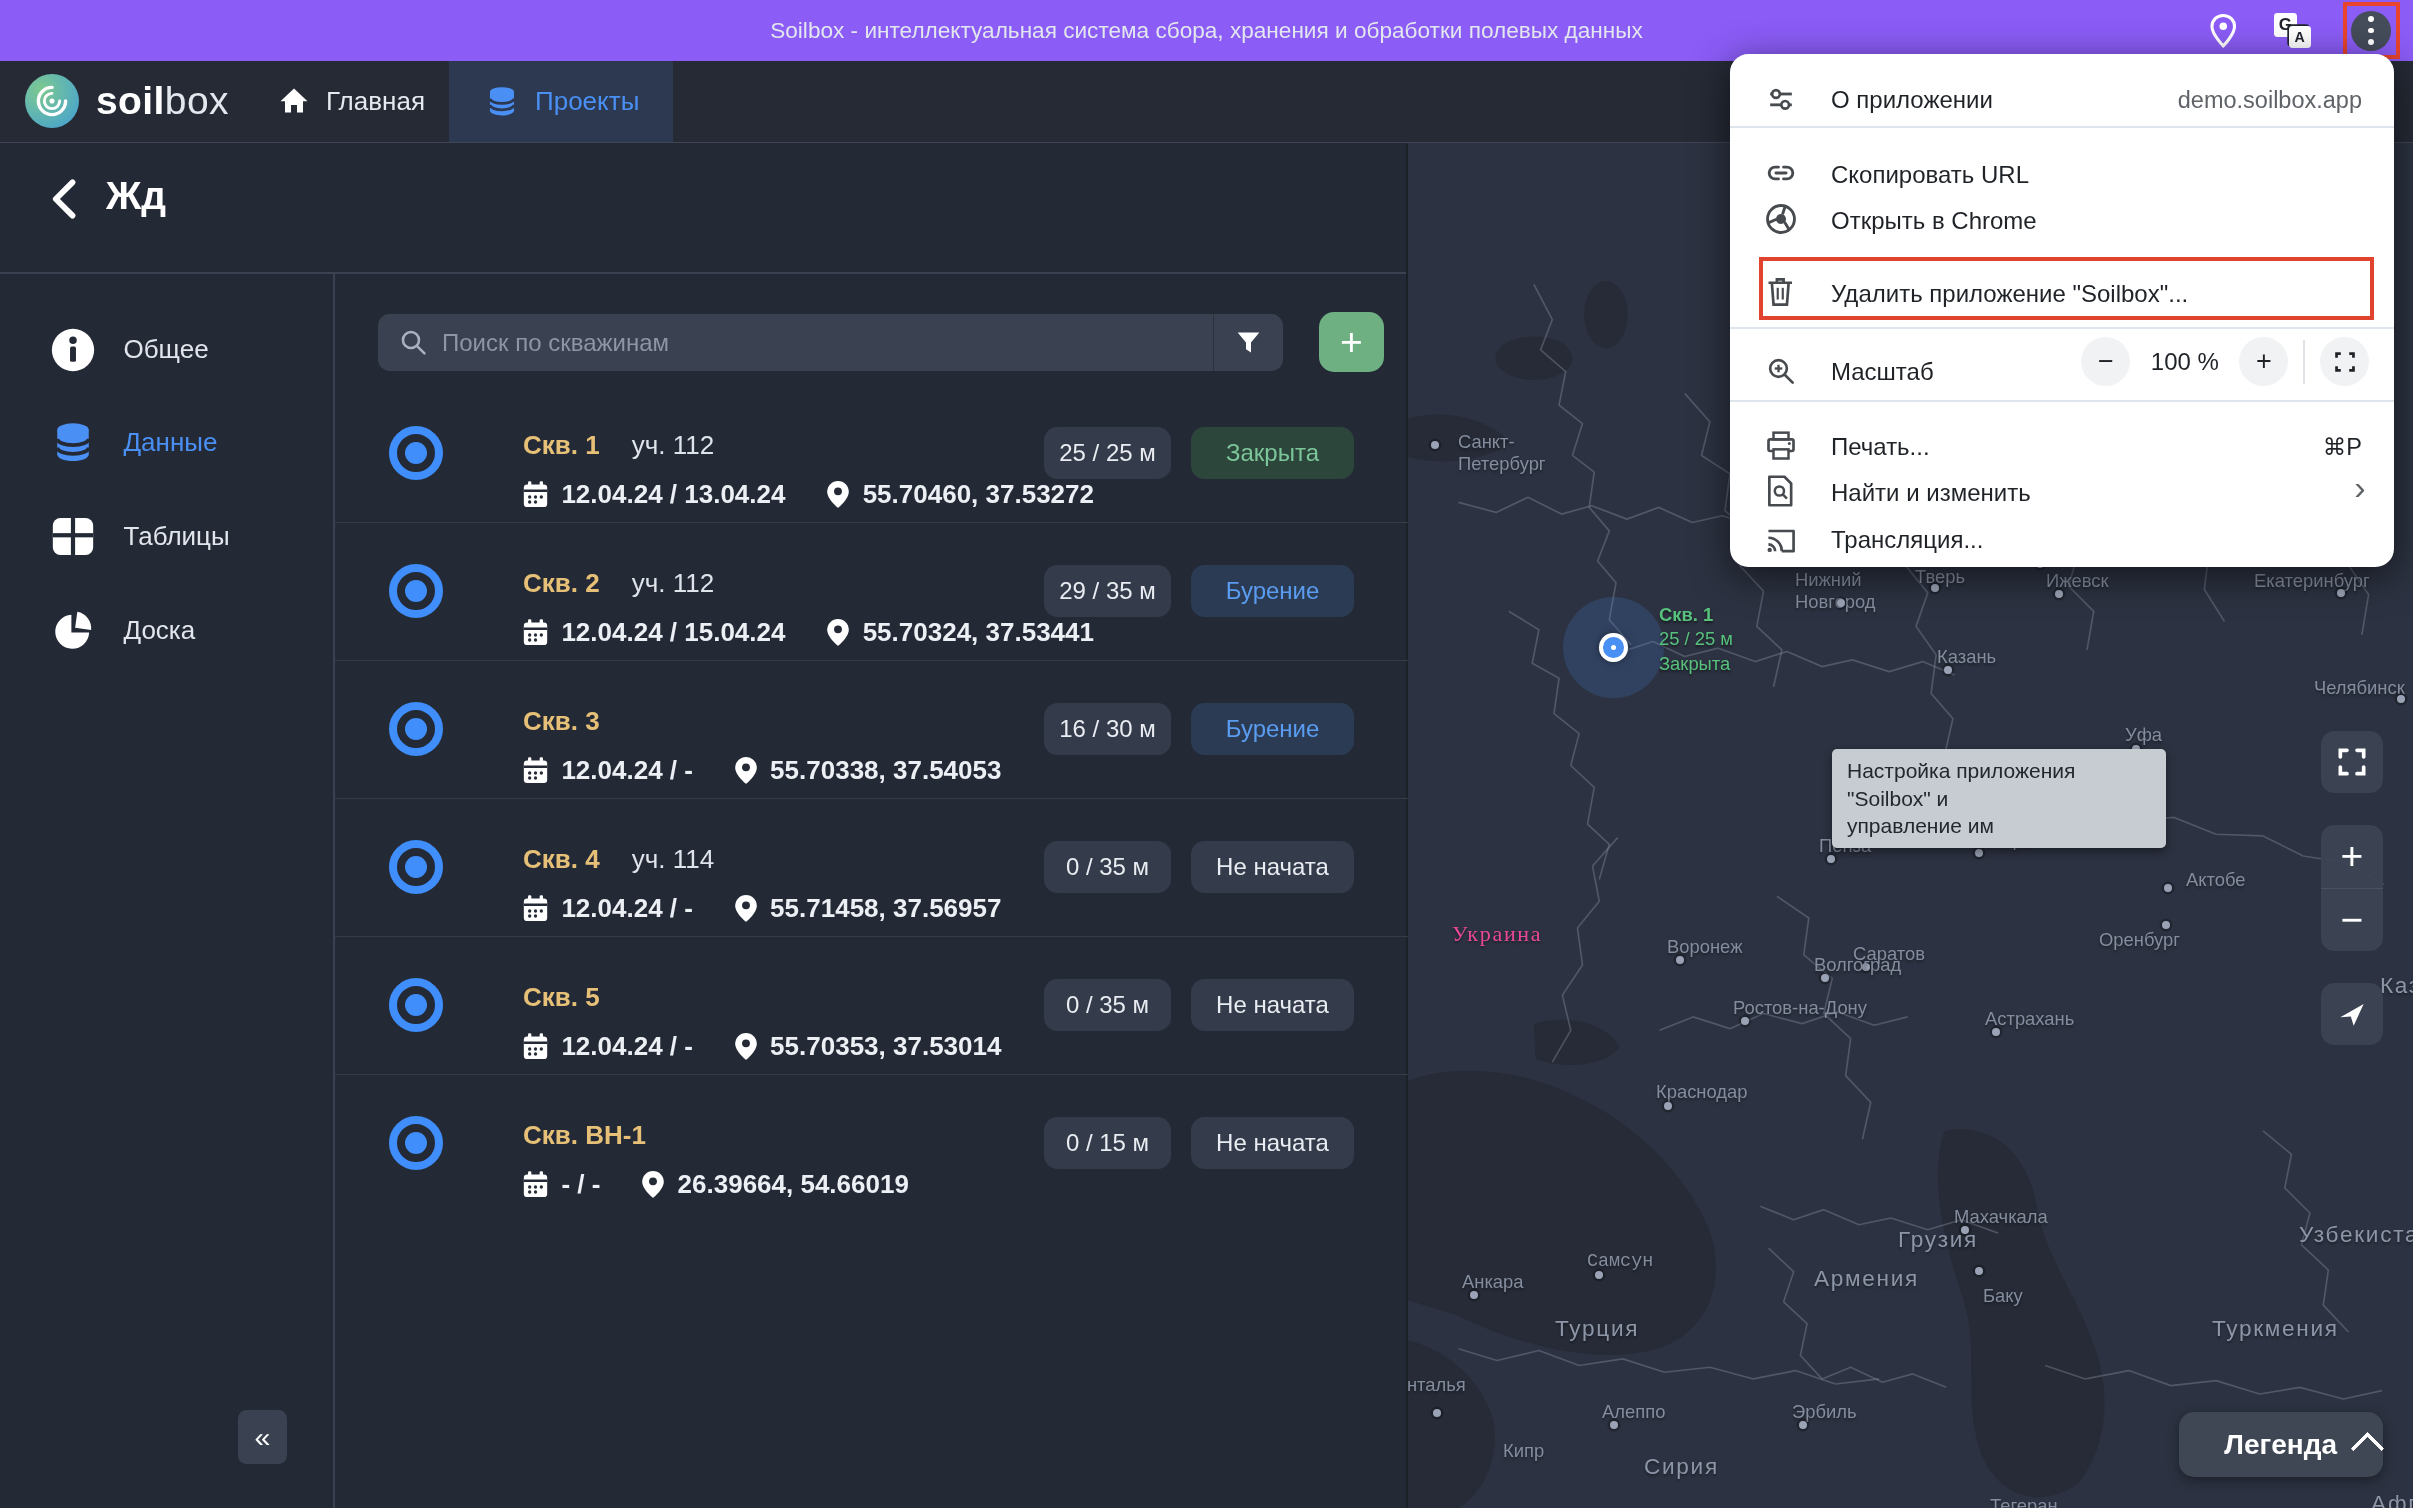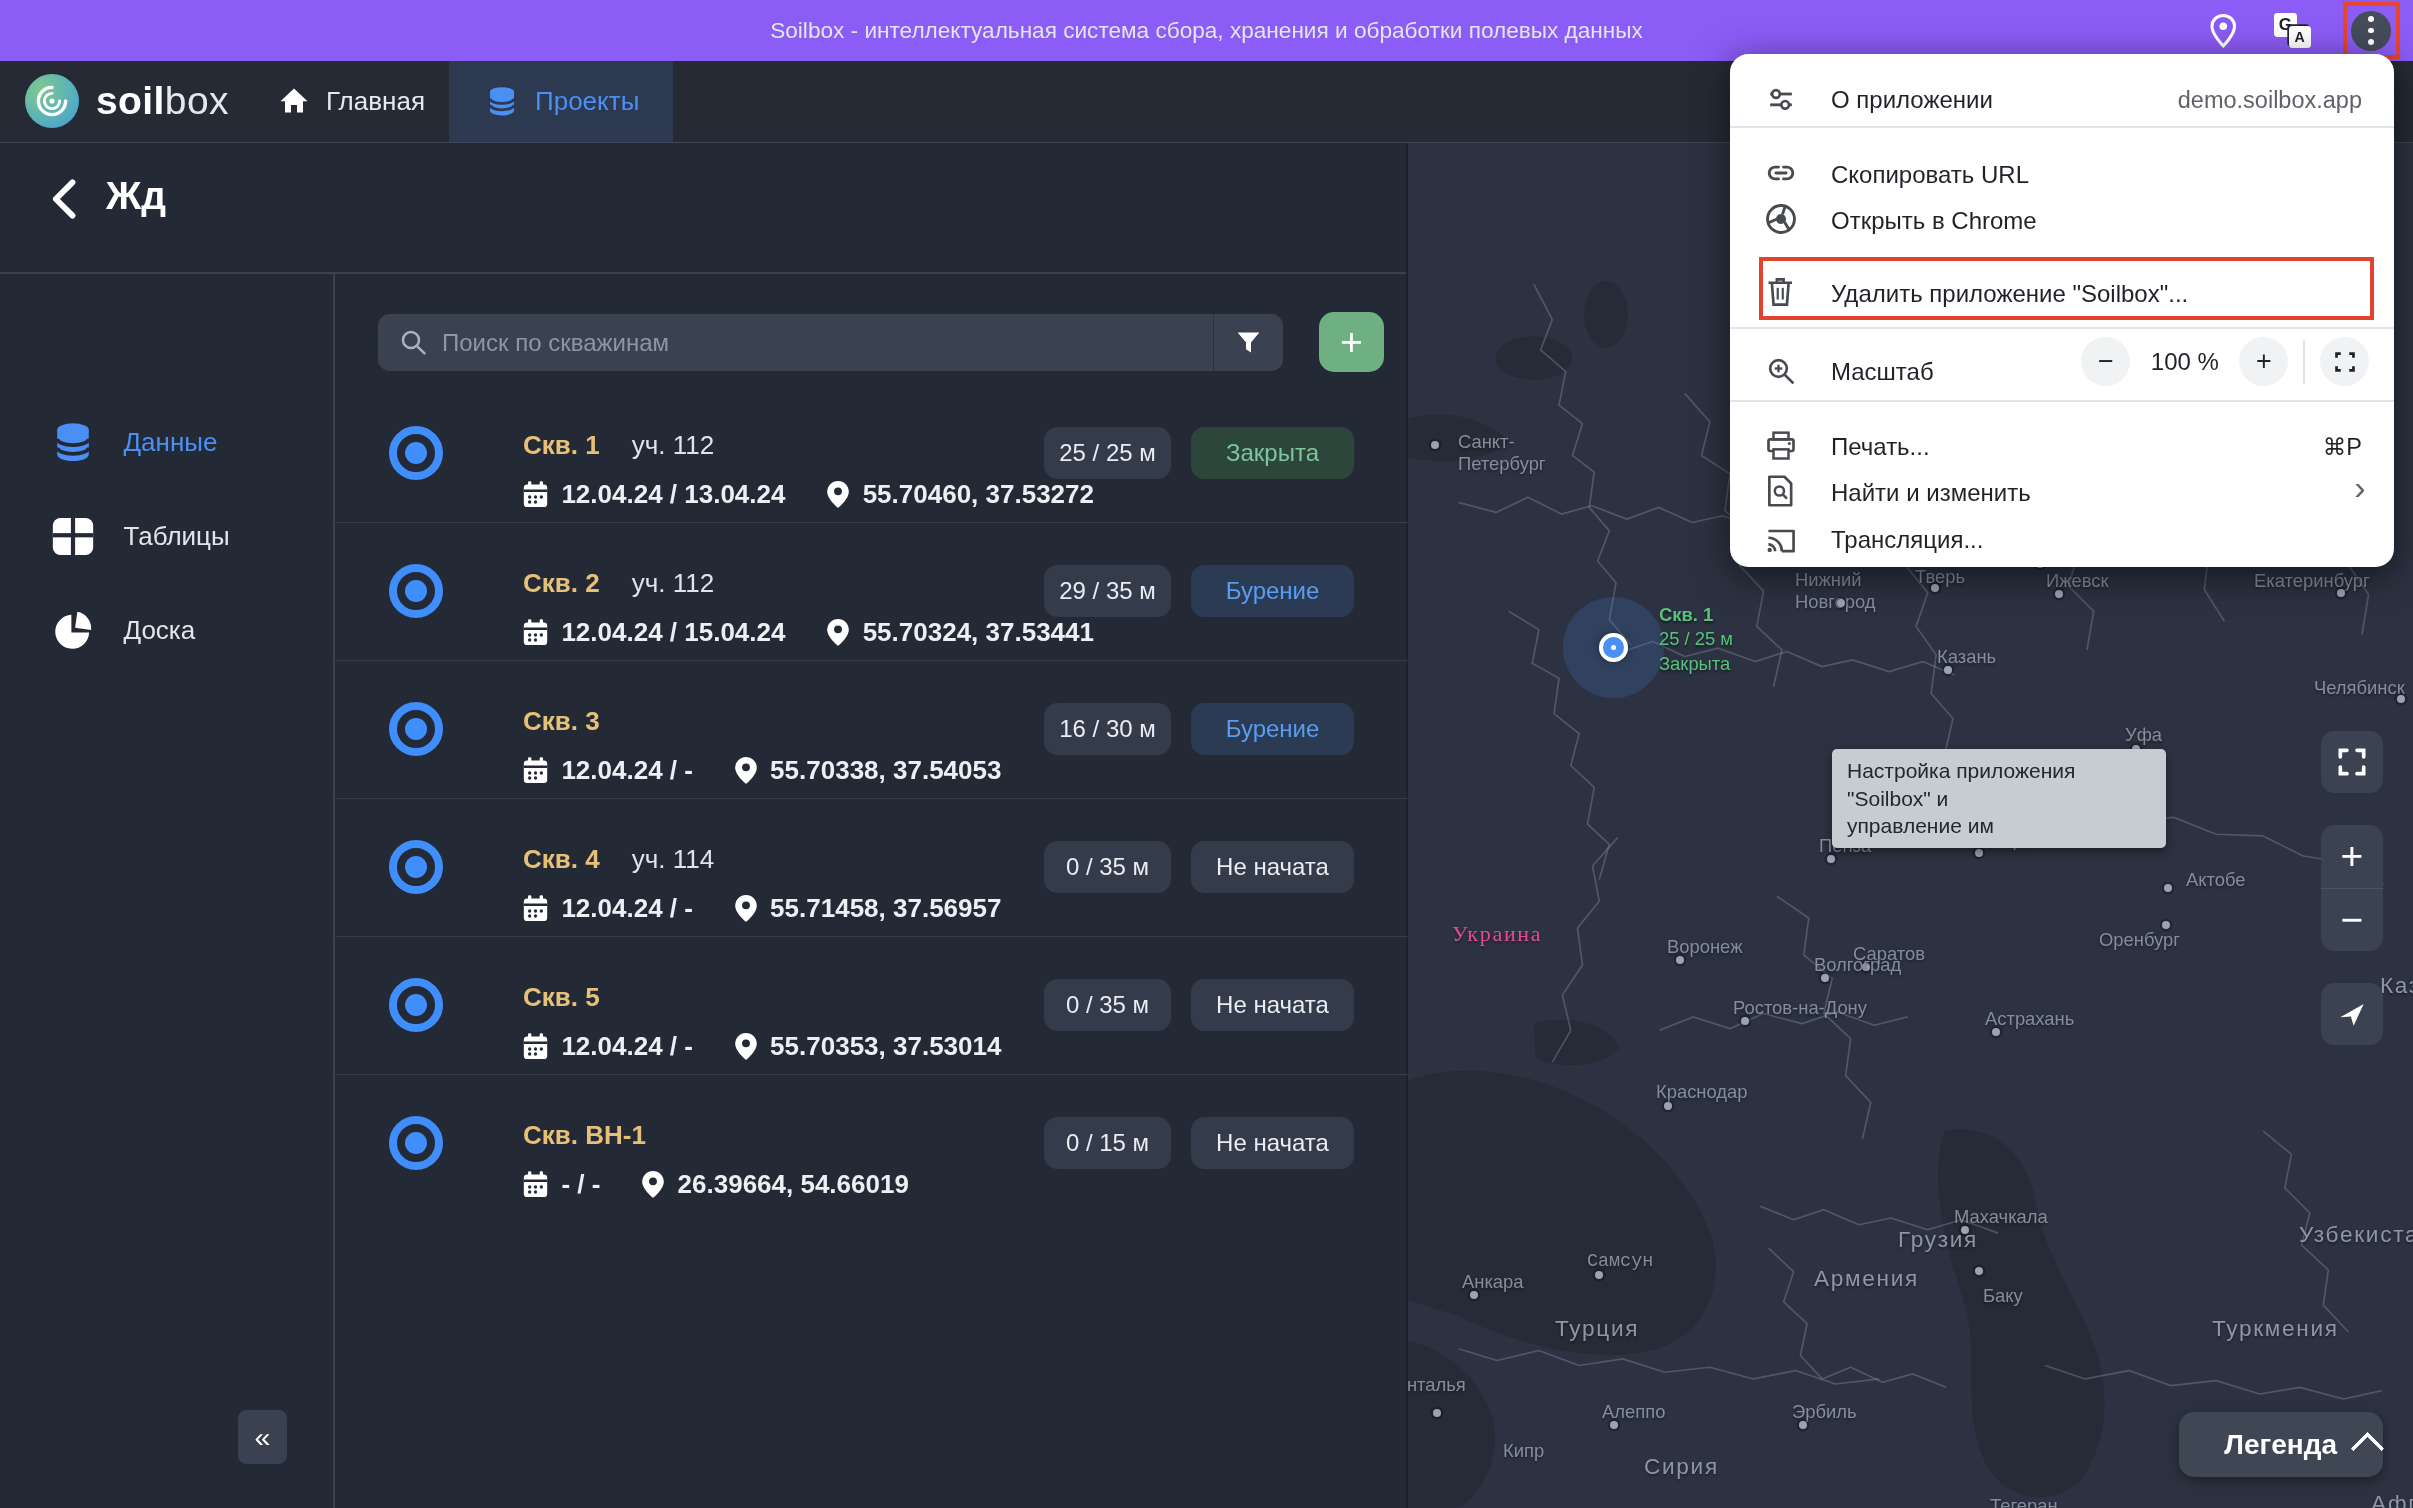--- a/index.html
+++ b/index.html
@@ -174,20 +174,30 @@
       <svg width="42" height="50" viewBox="0 0 50 60">
           <polyline points="34,10 14,30 34,50" fill="none" stroke="#fff" stroke-width="7" stroke-linecap="round" stroke-linejoin="round"></polyline>
         </svg>
     </div>
     <div class="proj-title">Жд</div>
   </div>
   <div class="hdiv"></div>
   <div class="vdiv"></div>
   <div class="map-edge"></div>
 
+  <div class="side-item" style="top:306px;">
+    <span class="side-ico">
+      <svg width="44" height="44" viewBox="0 0 52 52">
+          <circle cx="26" cy="26" r="25" fill="#fff"></circle>
+          <rect x="22.5" y="22" width="7" height="18" rx="2" fill="#242936"></rect>
+          <circle cx="26" cy="14.5" r="4.4" fill="#242936"></circle>
+        </svg>
+    </span>
+    <span>Общее</span>
+  </div>
   <div class="side-item active" style="top:399px;">
     <span class="side-ico">
       <svg width="42" height="42" viewBox="0 0 48 48">
           <ellipse cx="24" cy="9" rx="18" ry="7.5" fill="#4a90f4"></ellipse>
           <path d="M6 9v28c0 4.1 8 7.5 18 7.5s18-3.4 18-7.5V9" fill="#4a90f4"></path>
           <path d="M6 19c0 4.1 8 7.5 18 7.5S42 23.1 42 19M6 29c0 4.1 8 7.5 18 7.5S42 33.1 42 29" fill="none" stroke="#242936" stroke-width="4.4"></path>
         </svg>
     </span>
     <span>Данные</span>
   </div>

